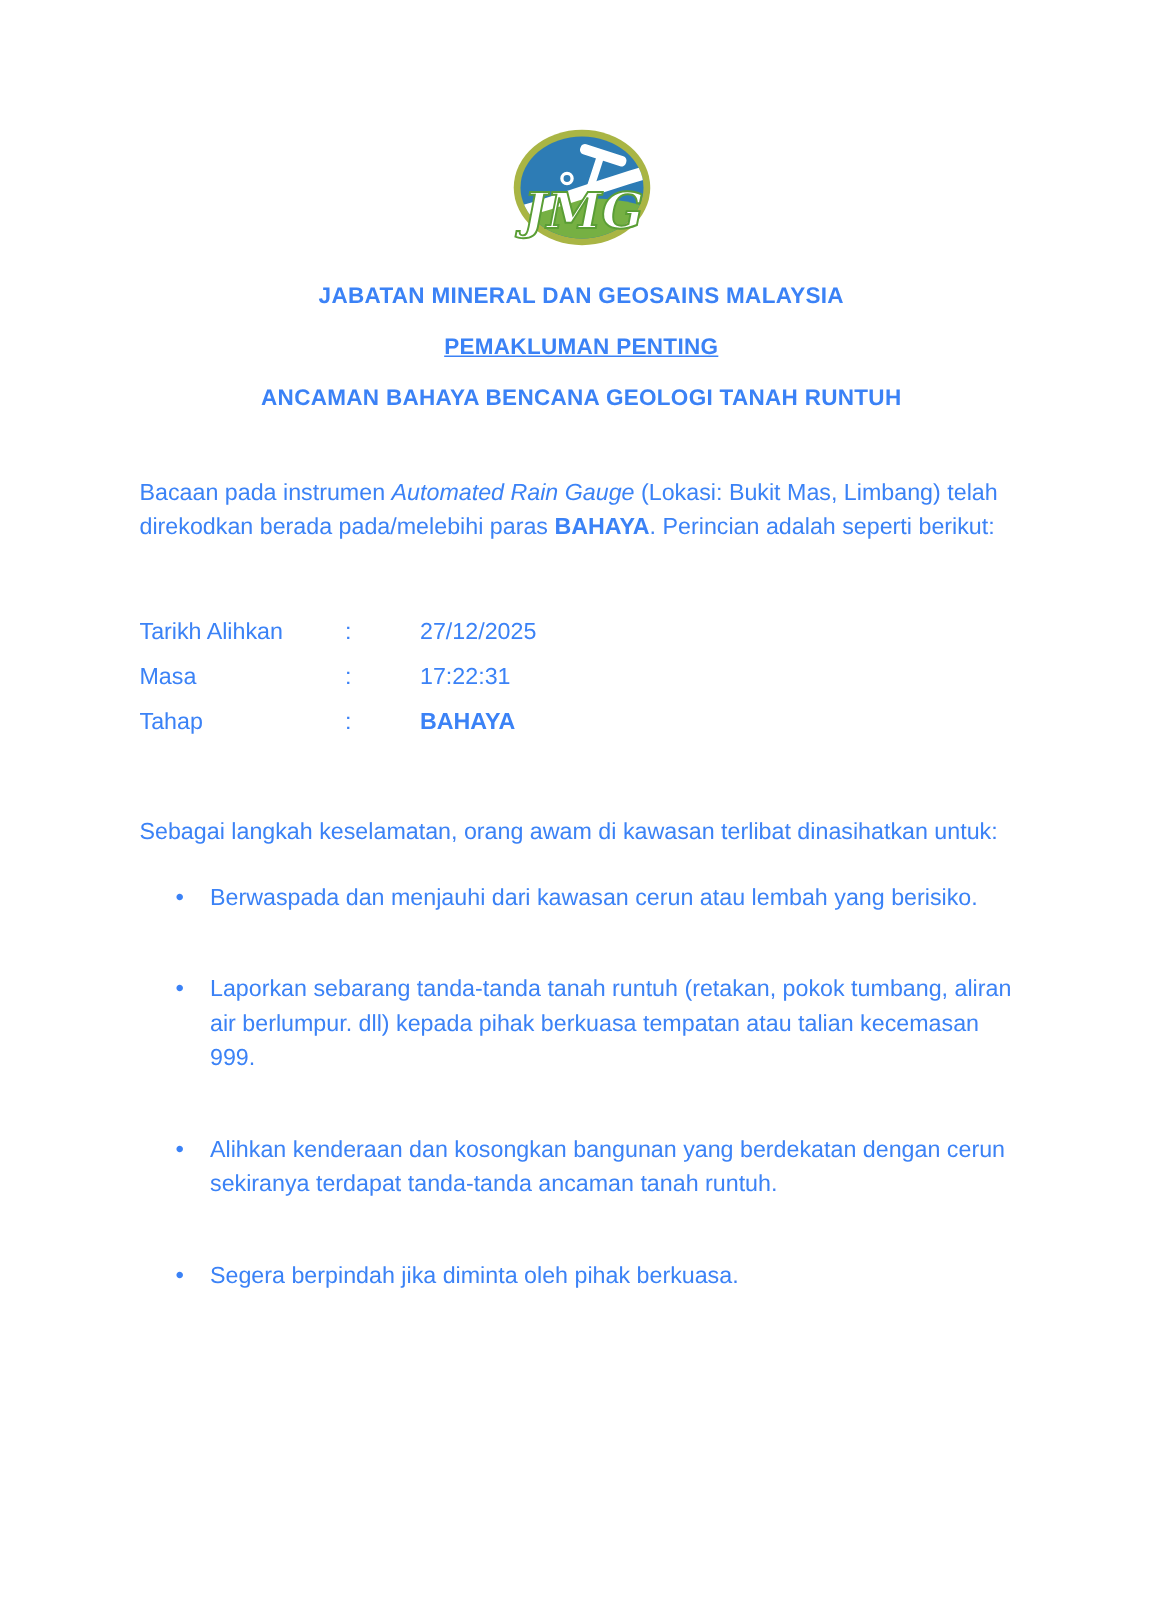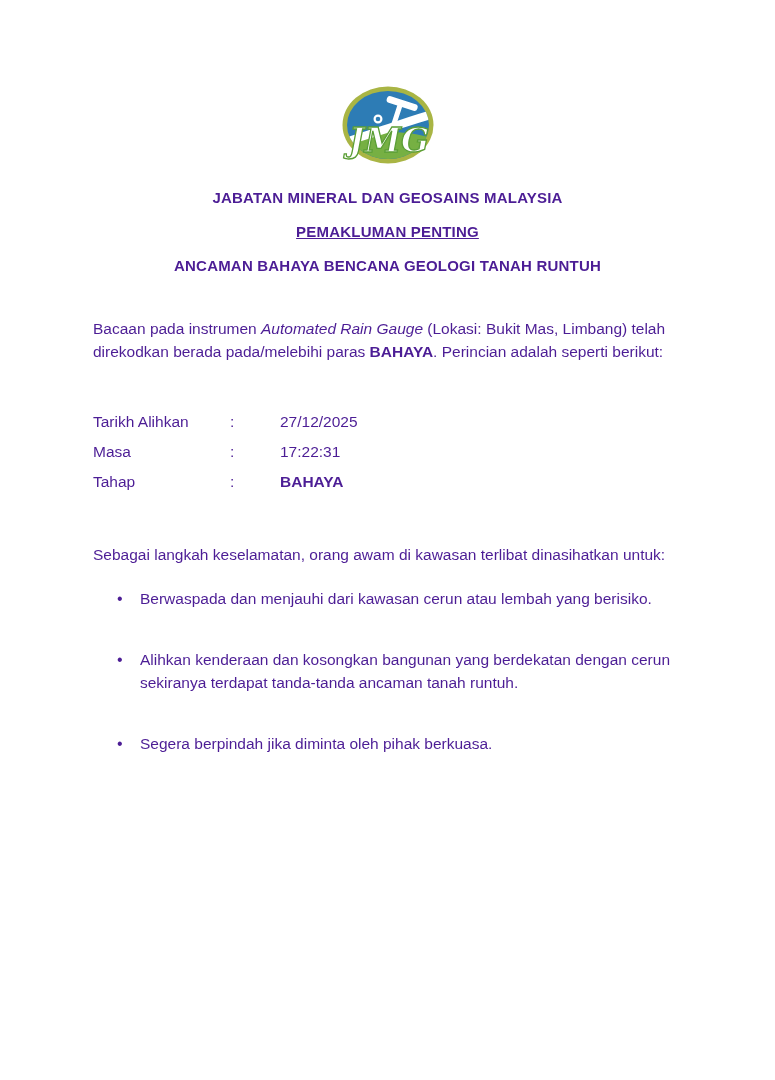--- a/index.html
+++ b/index.html
@@ -2,21 +2,21 @@
 <html><head>
 <meta charset="utf-8">
 <style>
   html, body { margin: 0; padding: 0; background: #ffffff; }
   .page {
     position: relative;
     width: 775px;
     height: 1080px;
     background: #ffffff;
     font-family: "Liberation Sans", "DejaVu Sans", sans-serif;
-    color: #4c1d95;
+    color: #3b82f6;
     overflow: hidden;
   }
   .logo {
     display: block;
     margin: 86px auto 0 auto;
     width: 92px;
     height: 78px;
   }
   .center-head {
     text-align: center;
@@ -123,17 +123,18 @@
       <span class="detail-label">Tahap</span>
       <span class="detail-sep">:</span>
       <span class="detail-value bold">BAHAYA</span>
     </div>
   </div>
 
   <p class="advisory-lead">Sebagai langkah keselamatan, orang awam di kawasan terlibat dinasihatkan untuk:</p>
 
   <ul class="bullet-list">
     <li>Berwaspada dan menjauhi dari kawasan cerun atau lembah yang berisiko.</li>
+    <li>Laporkan sebarang tanda-tanda tanah runtuh (retakan, pokok tumbang, aliran air berlumpur. dll) kepada pihak berkuasa tempatan atau talian kecemasan 999.</li>
     <li>Alihkan kenderaan dan kosongkan bangunan yang berdekatan dengan cerun sekiranya terdapat tanda-tanda ancaman tanah runtuh.</li>
     <li>Segera berpindah jika diminta oleh pihak berkuasa.</li>
   </ul>
 
 </div>
 
 </body></html>

